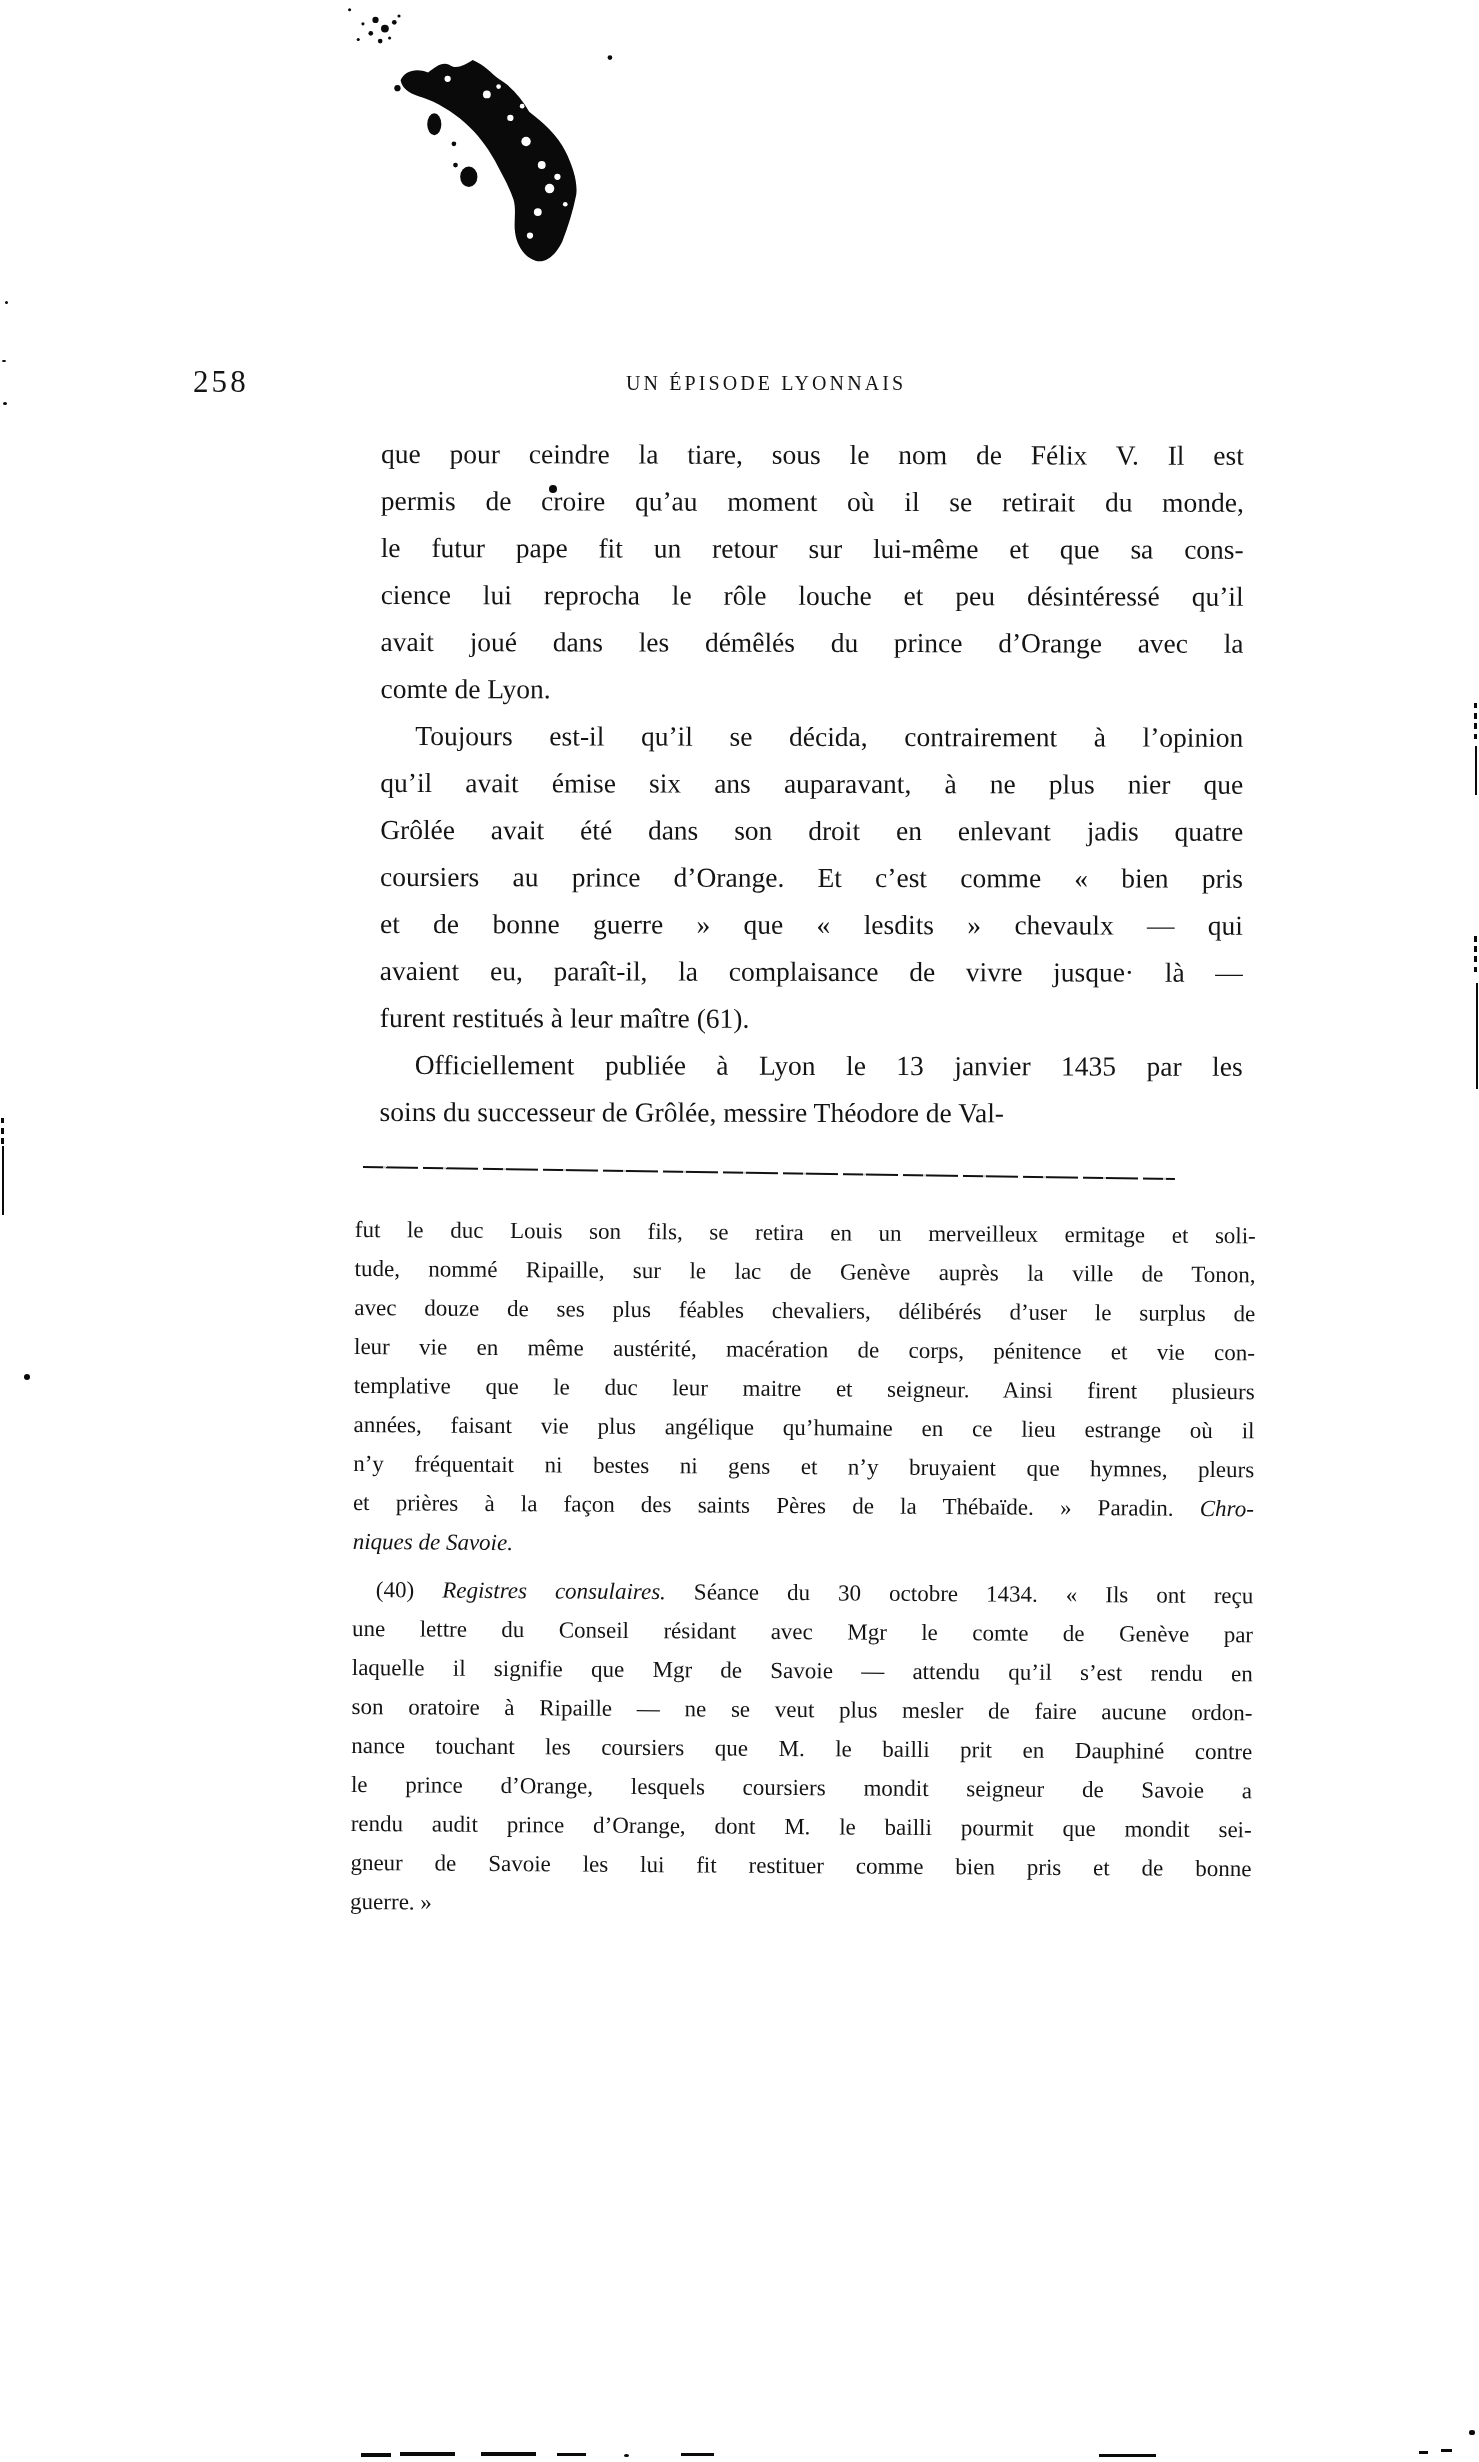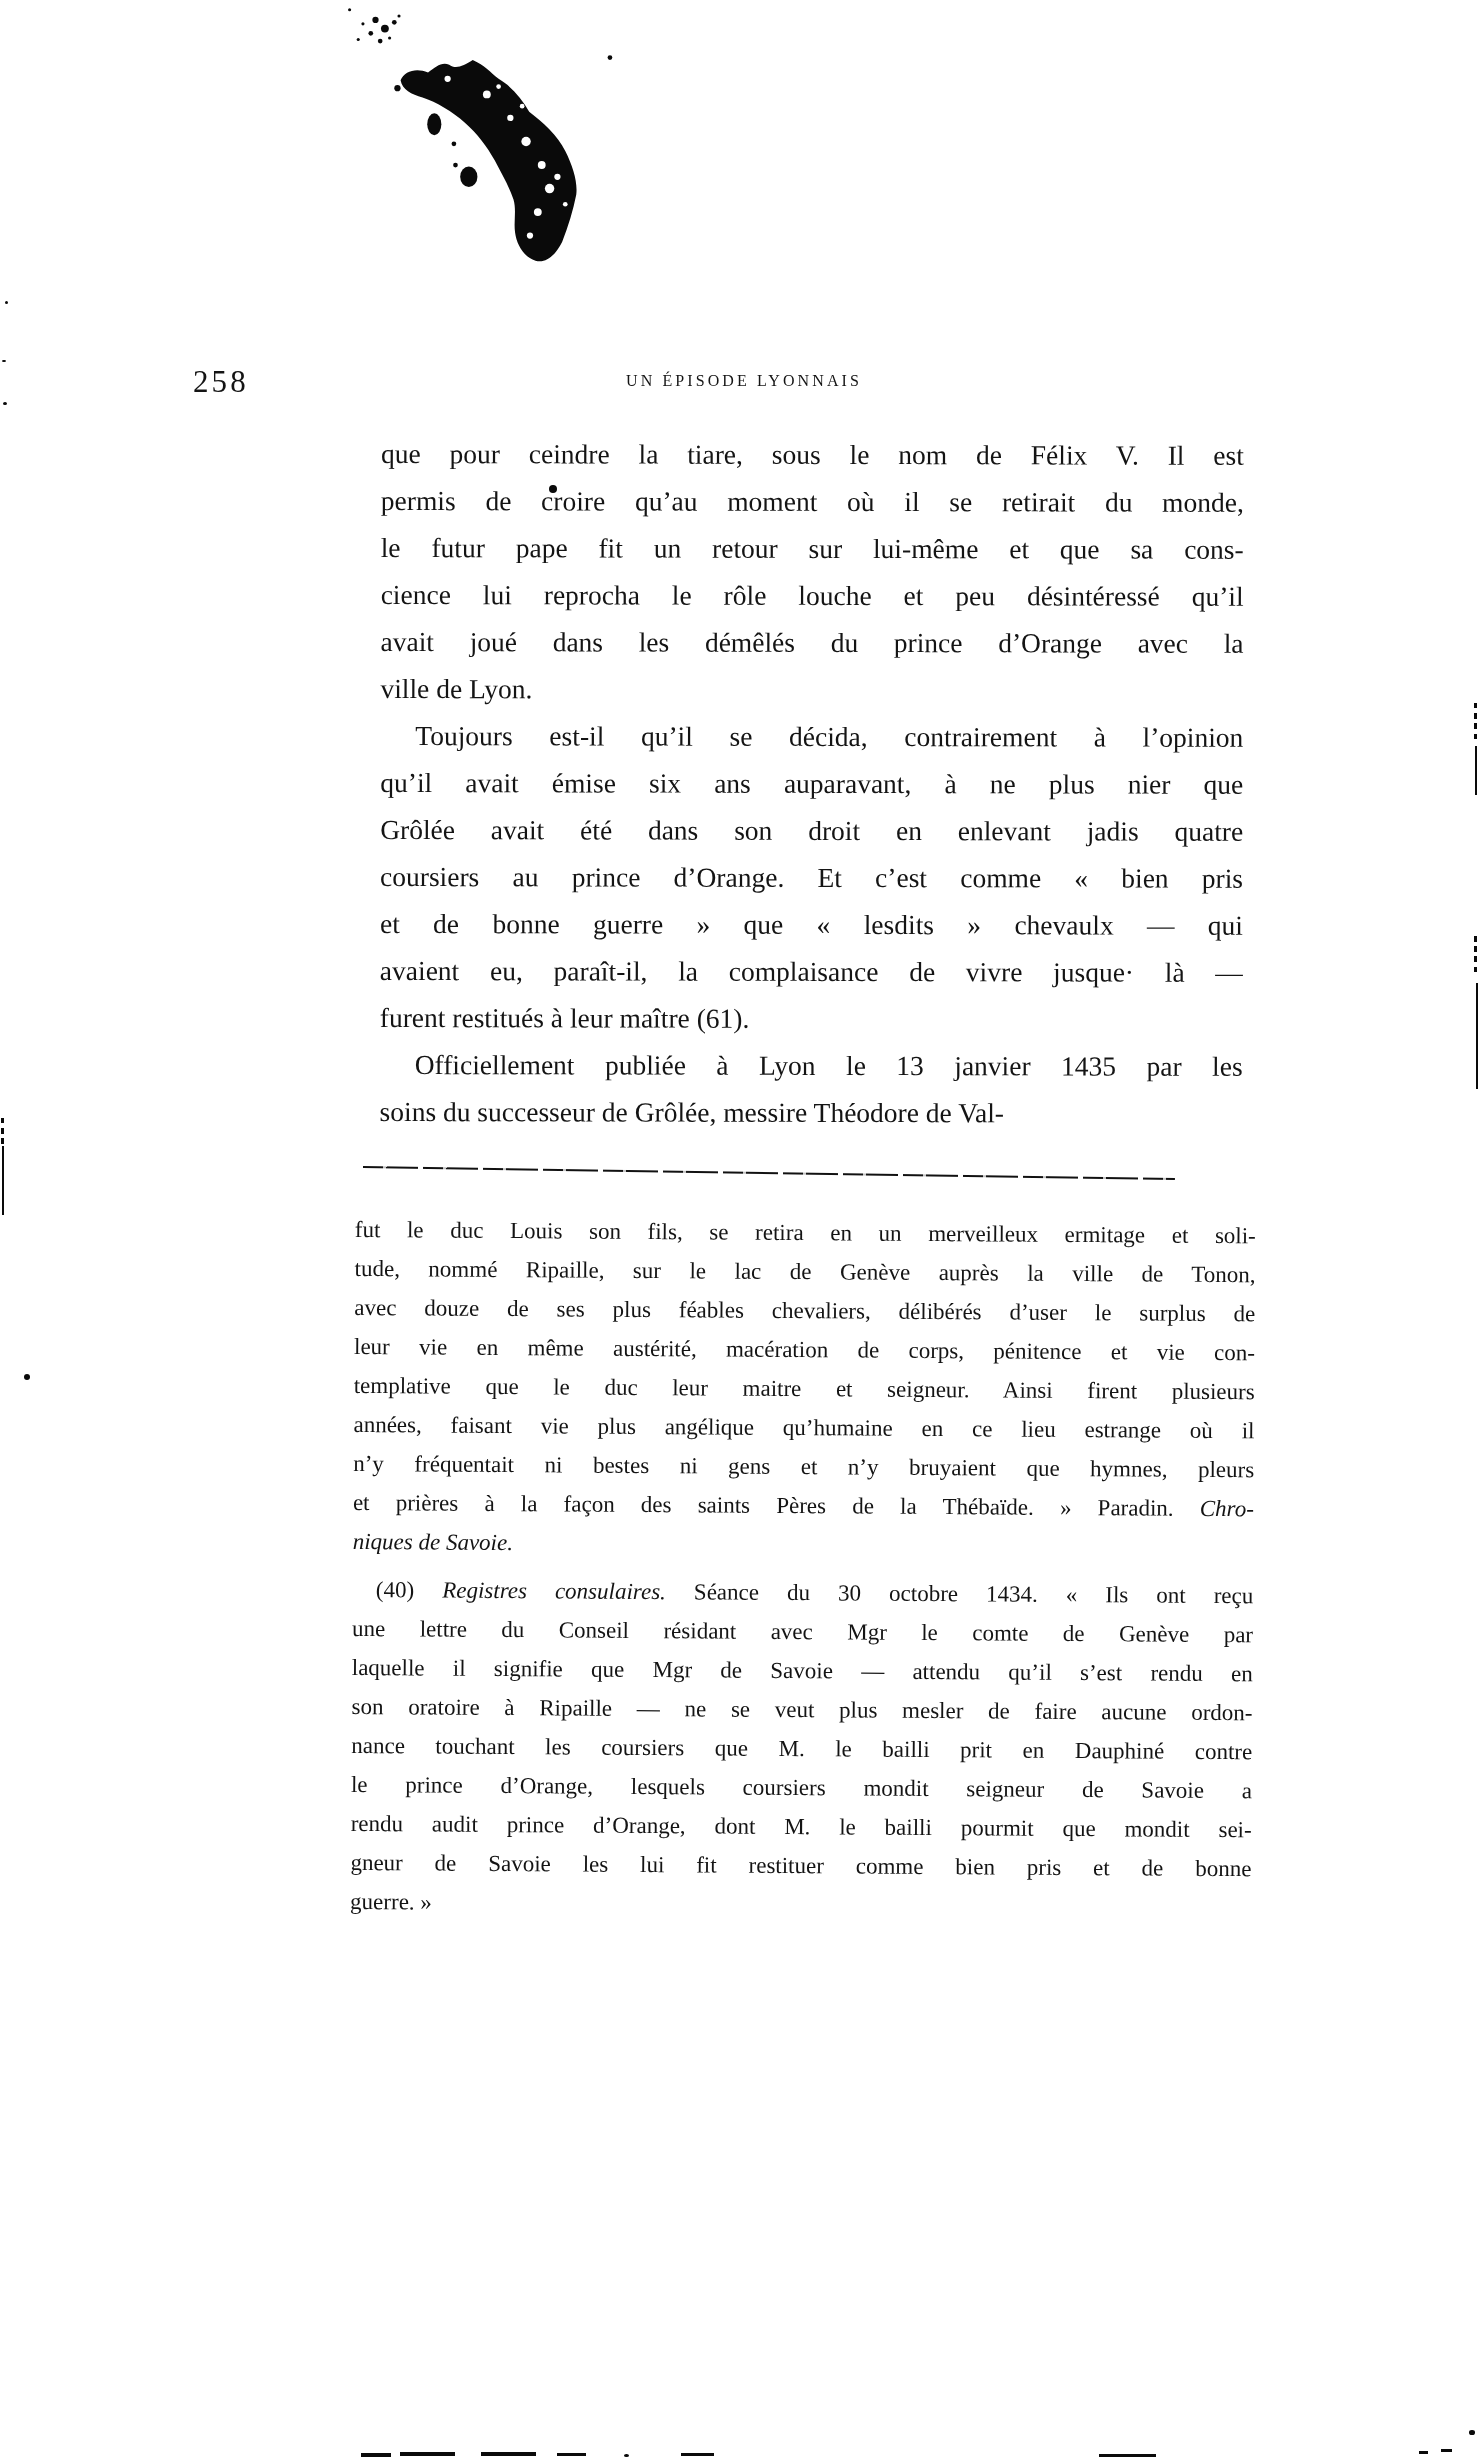--- a/index.html
+++ b/index.html
@@ -12,21 +12,21 @@
     color:#141414;
     padding-left:20px;
   }
   
   .pagenum {
     position:absolute; top:364px; left:193px;
     font-size:31px; letter-spacing:3.1px;
   }
   .runtitle {
     position:absolute; top:372px; left:626px;
-    font-size:16px; letter-spacing:3.1px;
+    font-size:20px; letter-spacing:3.1px;
     white-space:nowrap;
   }
   
   .main-text {
     position:absolute; top:430px; left:381px; width:863px;
     font-size:27.5px; line-height:47px;
     transform:rotate(0.12deg); transform-origin:top left;
   }
   
   .footnotes {
@@ -119,21 +119,21 @@
   <div class="pagenum">258</div>
   <div class="runtitle">UN ÉPISODE LYONNAIS</div>
 
   <div class="main-text" id="main-text">
       <div class="para">
         <div class="tline"><span>que pour ceindre la tiare, sous le nom de Félix V. Il est</span></div>
         <div class="tline"><span>permis de croire qu’au moment où il se retirait du monde,</span></div>
         <div class="tline"><span>le futur pape fit un retour sur lui-même et que sa cons-</span></div>
         <div class="tline"><span>cience lui reprocha le rôle louche et peu désintéressé qu’il</span></div>
         <div class="tline"><span>avait joué dans les démêlés du prince d’Orange avec la</span></div>
-        <div class="tline last"><span>ville de Lyon.</span></div>
+        <div class="tline last"><span>comte de Lyon.</span></div>
       </div>
       <div class="para">
         <div class="tline indent"><span>Toujours est-il qu’il se décida, contrairement à l’opinion</span></div>
         <div class="tline"><span>qu’il avait émise six ans auparavant, à ne plus nier que</span></div>
         <div class="tline"><span>Grôlée avait été dans son droit en enlevant jadis quatre</span></div>
         <div class="tline"><span>coursiers au prince d’Orange. Et c’est comme « bien pris</span></div>
         <div class="tline"><span>et de bonne guerre » que « lesdits » chevaulx — qui</span></div>
         <div class="tline"><span>avaient eu, paraît-il, la complaisance de vivre jusque· là —</span></div>
         <div class="tline last"><span>furent restitués à leur maître (61).</span></div>
       </div>

